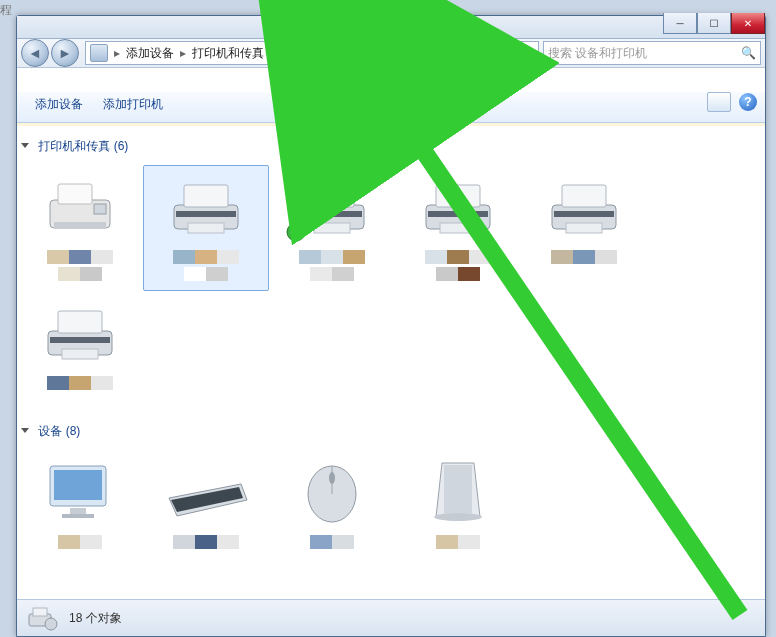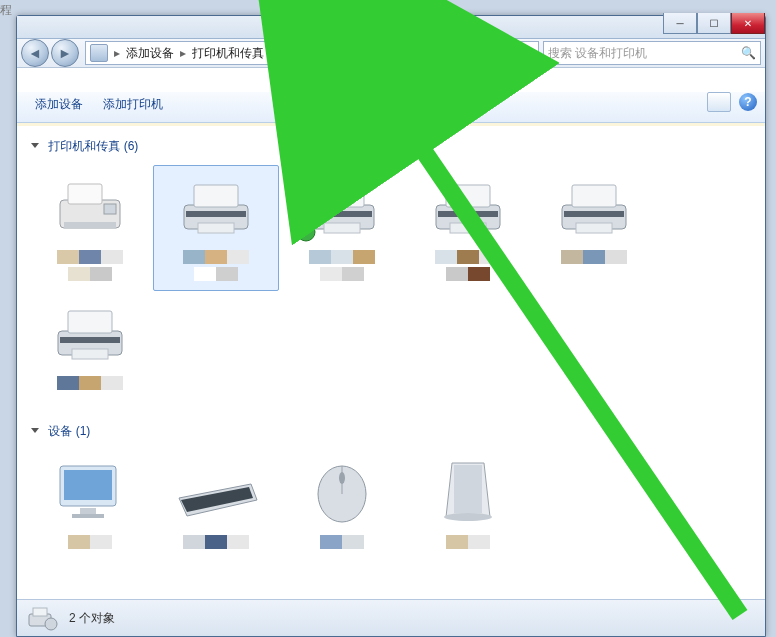--- a/index.html
+++ b/index.html
@@ -26,21 +26,21 @@
   .toolbar{height:30px;background:linear-gradient(#f8fbff,#e4eefb);border-bottom:1px solid #b9cee7;display:flex;align-items:flex-start;padding:0 8px;margin-top:24px;}
   .tbtn{color:#15428b;padding:4px 10px;cursor:pointer;}
   .tspacer{flex:1;}
   .ticons{display:flex;gap:8px;align-items:center;}
   .ticon{width:22px;height:18px;border:1px solid #9fb8d5;border-radius:2px;background:linear-gradient(#fff,#d8e6f5);}
   .help{width:18px;height:18px;border-radius:50%;background:radial-gradient(circle at 35% 30%,#8cc4ff,#2060c0);color:#fff;display:flex;align-items:center;justify-content:center;font-weight:bold;}
   
   .band{height:26px;background:#fbf5dc;border-bottom:1px solid #e2d895;display:flex;align-items:center;padding:0 10px;color:#333;}
   .band .x{margin-left:auto;color:#888;cursor:pointer;font-size:14px;}
   
-  .content{position:absolute;top:110px;bottom:38px;left:0;right:0;overflow:auto;padding:6px 10px;background:#fff;}
+  .content{position:absolute;top:110px;bottom:38px;left:0;right:0;overflow:auto;padding:6px 0;background:#fff;}
   .group-h{color:#15428b;font-weight:normal;padding:6px 0 10px 4px;}
   .group-h .tri{display:inline-block;width:0;height:0;border-top:5px solid #555;border-left:4px solid transparent;border-right:4px solid transparent;margin-right:6px;vertical-align:2px;}
   .grid{display:flex;flex-wrap:wrap;}
   .item{width:116px;padding:6px 4px 4px 4px;text-align:center;border:1px solid transparent;border-radius:2px;}
   .item.sel{border-color:#7da9dd;background:#e4f0ff;}
   .thumb{height:70px;display:flex;align-items:center;justify-content:center;position:relative;}
   .lbl{margin-top:4px;height:40px;overflow:hidden;}
   .mosaic{display:inline-block;margin-top:4px;height:30px;}
   .mosaic span{display:inline-block;width:22px;height:14px;}
   
@@ -194,21 +194,21 @@
             </svg>
           </div>
           <div class="lbl">
             <span class="mosaic"><span style="background:#5f789a"></span><span style="background:#c7a570"></span><span style="background:#e6e6e6"></span></span>
           </div>
         </div>
       </div>
 
       <div class="group-h">
         <span class="tri"></span>
-        <span>设备 (1)</span>
+        <span>设备 (8)</span>
       </div>
       <div class="grid">
 
         <div class="item">
           <div class="thumb">
             <svg width="76" height="64">
               <rect x="8" y="6" width="56" height="40" rx="3" fill="#d9e6f4" stroke="#8aa1ba"></rect>
               <rect x="12" y="10" width="48" height="30" fill="#6fa4d8"></rect>
               <rect x="28" y="48" width="16" height="6" fill="#c6cdd5"></rect>
               <rect x="20" y="54" width="32" height="4" fill="#b2bac3"></rect>
@@ -258,21 +258,21 @@
         </div>
       </div>
     </div>
 
     <div class="status">
       <svg width="32" height="28">
         <rect x="2" y="10" width="22" height="12" rx="2" fill="#d7dde3" stroke="#8d97a2"></rect>
         <rect x="6" y="4" width="14" height="8" fill="#f0f3f6" stroke="#aeb7c0"></rect>
         <circle cx="24" cy="20" r="6" fill="#cfd6dd" stroke="#8d97a2"></circle>
       </svg>
-      <span>2 个对象</span>
+      <span>18 个对象</span>
     </div>
   </div>
 
   <svg class="arrowOverlay" width="776" height="637">
     <defs>
       <marker id="ah" markerWidth="18" markerHeight="18" refX="6" refY="9" orient="auto">
         <polygon points="0,0 18,9 0,18" fill="#33cc33"></polygon>
       </marker>
     </defs>
     <line x1="740" y1="615" x2="365" y2="65" stroke="#33cc33" stroke-width="18" marker-end="url(#ah)"></line>

